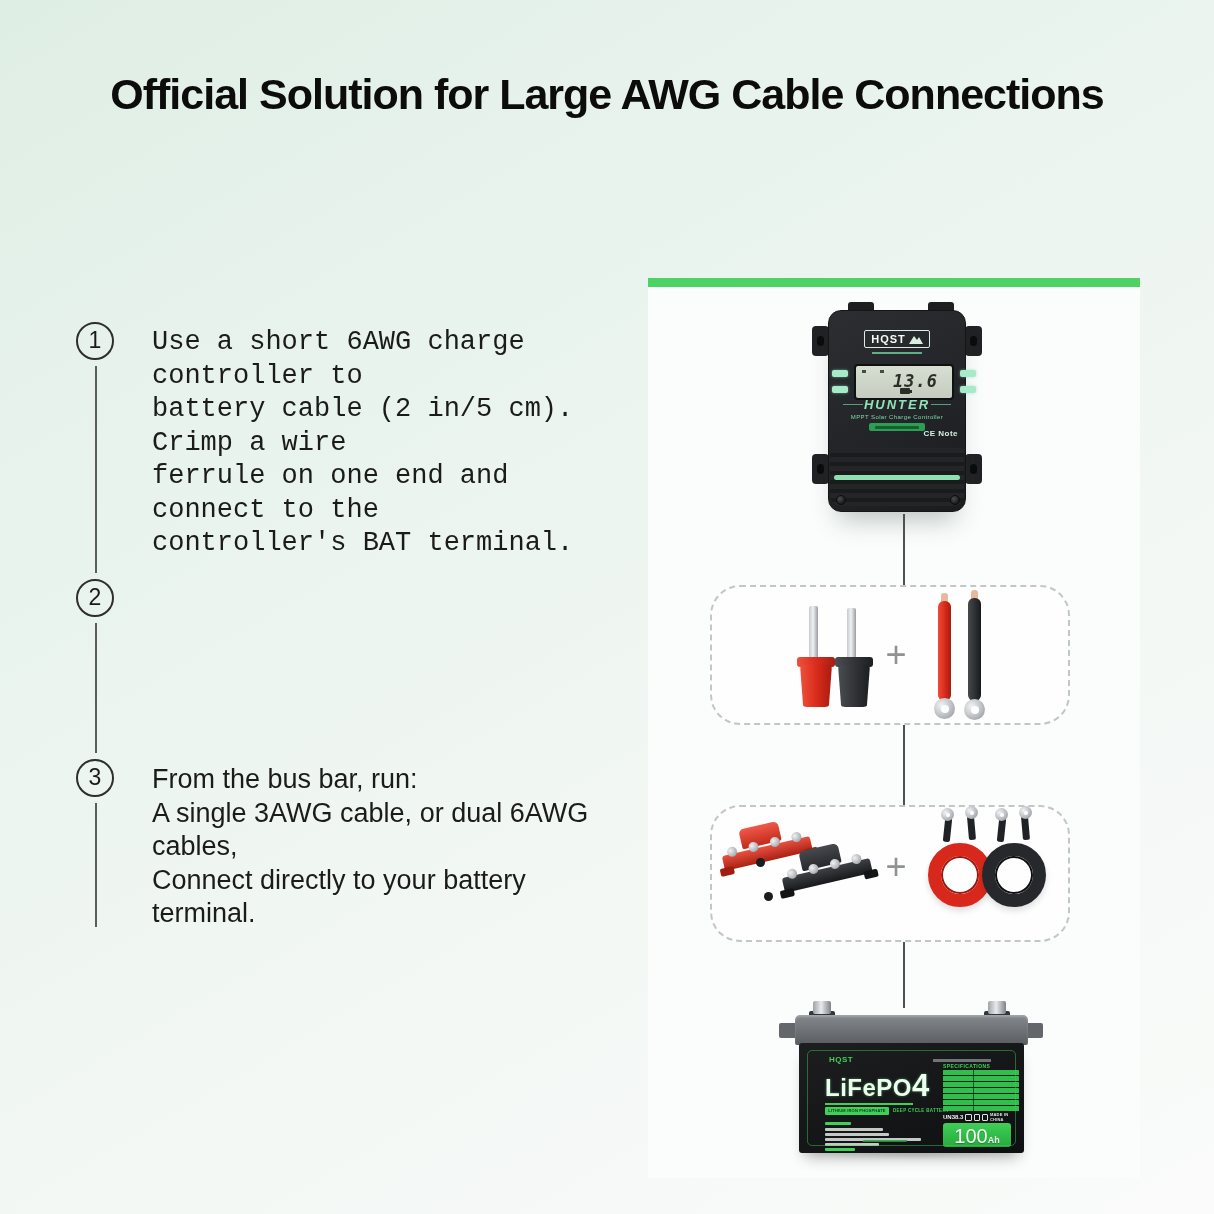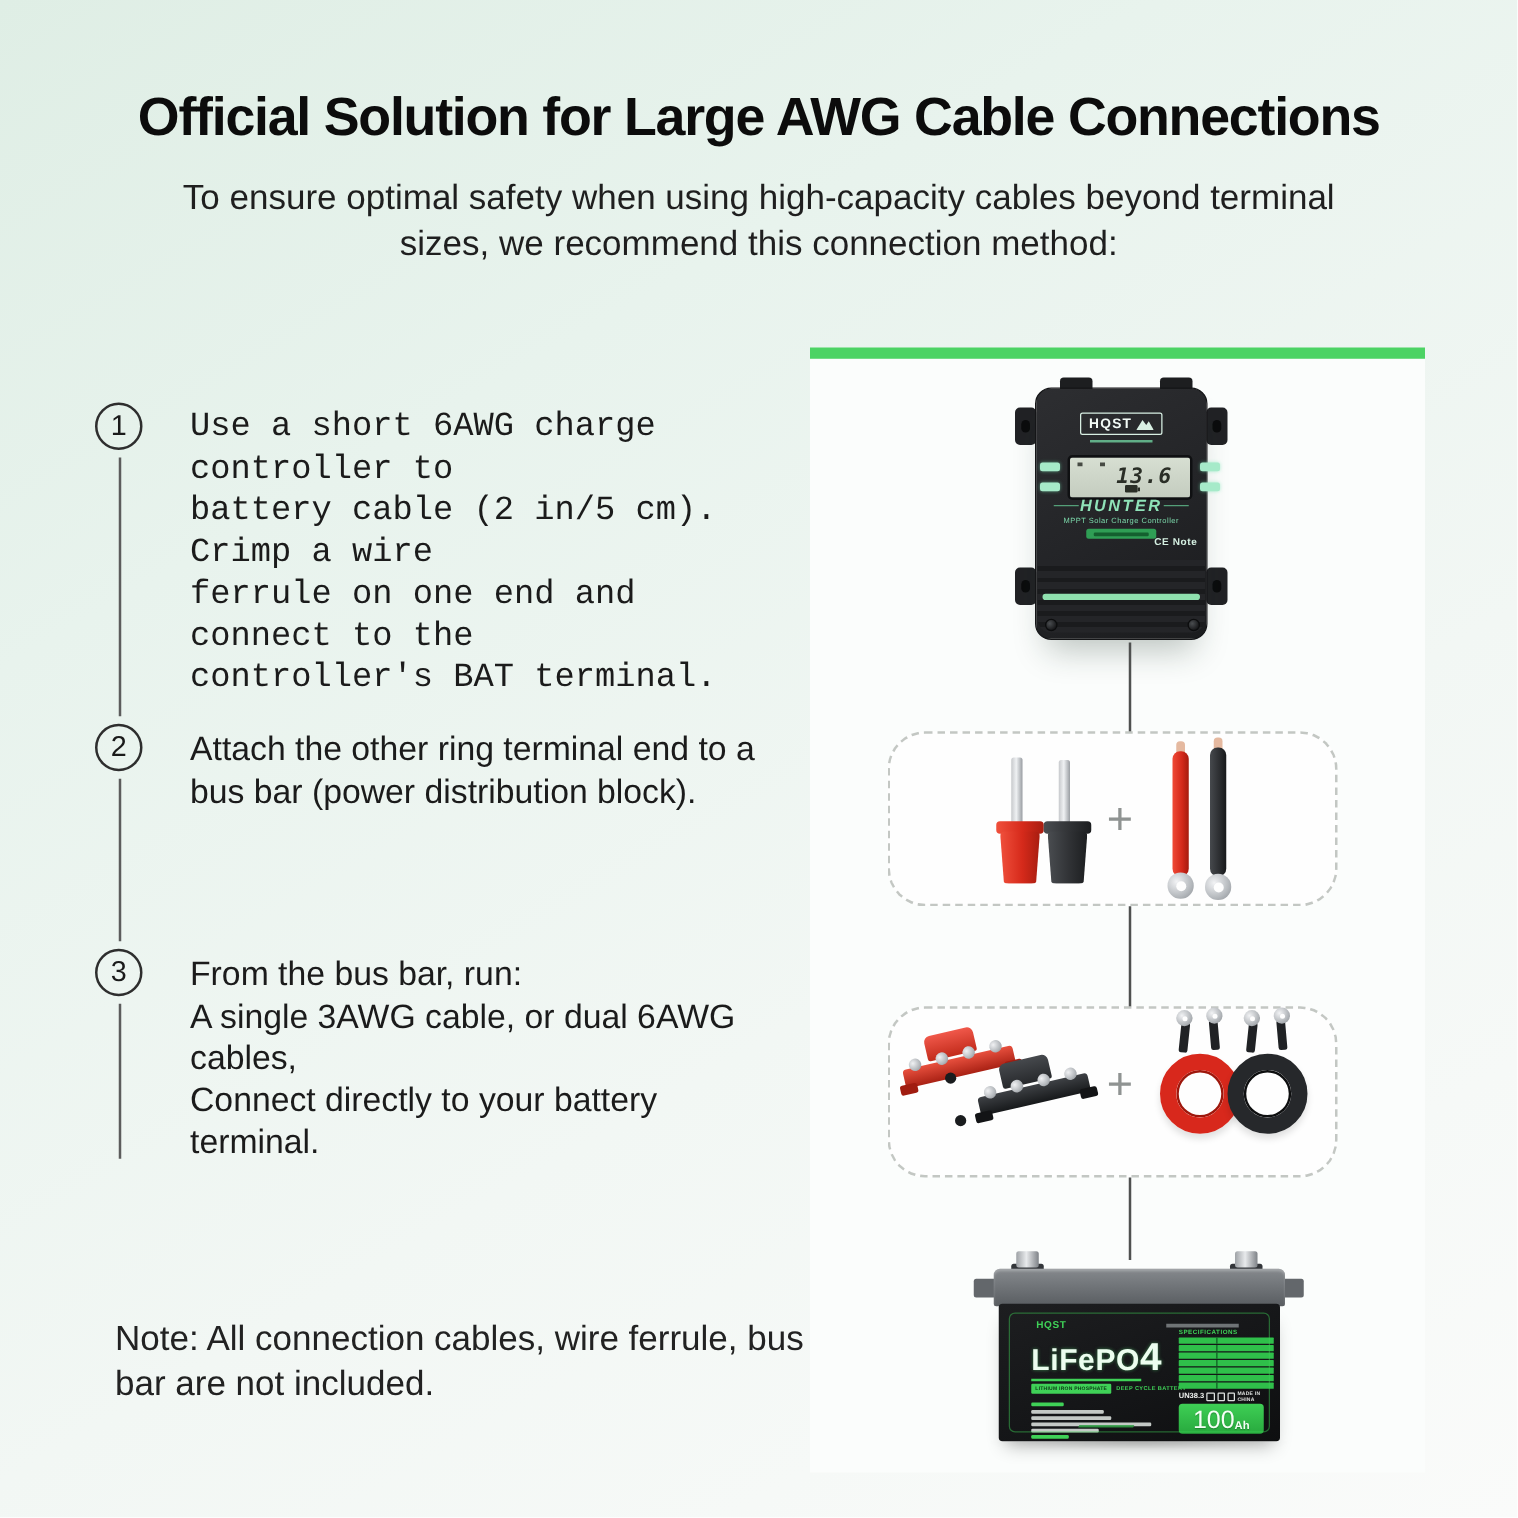--- a/index.html
+++ b/index.html
@@ -146,45 +146,39 @@
   .bat-cap .num{font-size:20px;font-weight:400;line-height:20px;}
   .bat-cap .unit{font-size:9px;font-weight:700;line-height:11px;}
   .bat-scribble{position:absolute;left:58px;top:92px;width:44px;height:2px;background:#2f9e43;transform:skewX(-25deg);opacity:.85;}
 </style>
 </head>
 <body>
 
 <div class="canvas">
 
   <h1 class="title">Official Solution for Large AWG Cable Connections</h1>
-  <p class="subtitle preline">To ensure optimal safety when using high-capacity cables beyond terminal
-sizes, we recommend this connection method:</p>
 
   <div class="step-circle s1">1</div>
   <p class="step-text preline t1">Use a short 6AWG charge controller to
 battery cable (2 in/5 cm). Crimp a wire
 ferrule on one end and connect to the
 controller's BAT terminal.</p>
   <div class="vline v1"></div>
 
   <div class="step-circle s2">2</div>
-  <p class="step-text preline t2">Attach the other ring terminal end to a
-bus bar (power distribution block).</p>
   <div class="vline v2"></div>
 
   <div class="step-circle s3">3</div>
   <p class="step-text preline t3">From the bus bar, run:
 A single 3AWG cable, or dual 6AWG
 cables,
 Connect directly to your battery
 terminal.</p>
   <div class="vline v3"></div>
 
-  <p class="note preline">Note: All connection cables, wire ferrule, bus
-bar are not included.</p>
 
   <div class="panel"></div>
   <div class="green-bar"></div>
 
   <div>
     <div class="ctl-bracket" style="left:848px;"></div>
     <div class="ctl-bracket" style="left:928px;"></div>
     <div class="ctl-ear" style="left:812px;top:326px;"></div>
     <div class="ctl-ear" style="left:965px;top:326px;"></div>
     <div class="ctl-ear" style="left:812px;top:454px;"></div>

